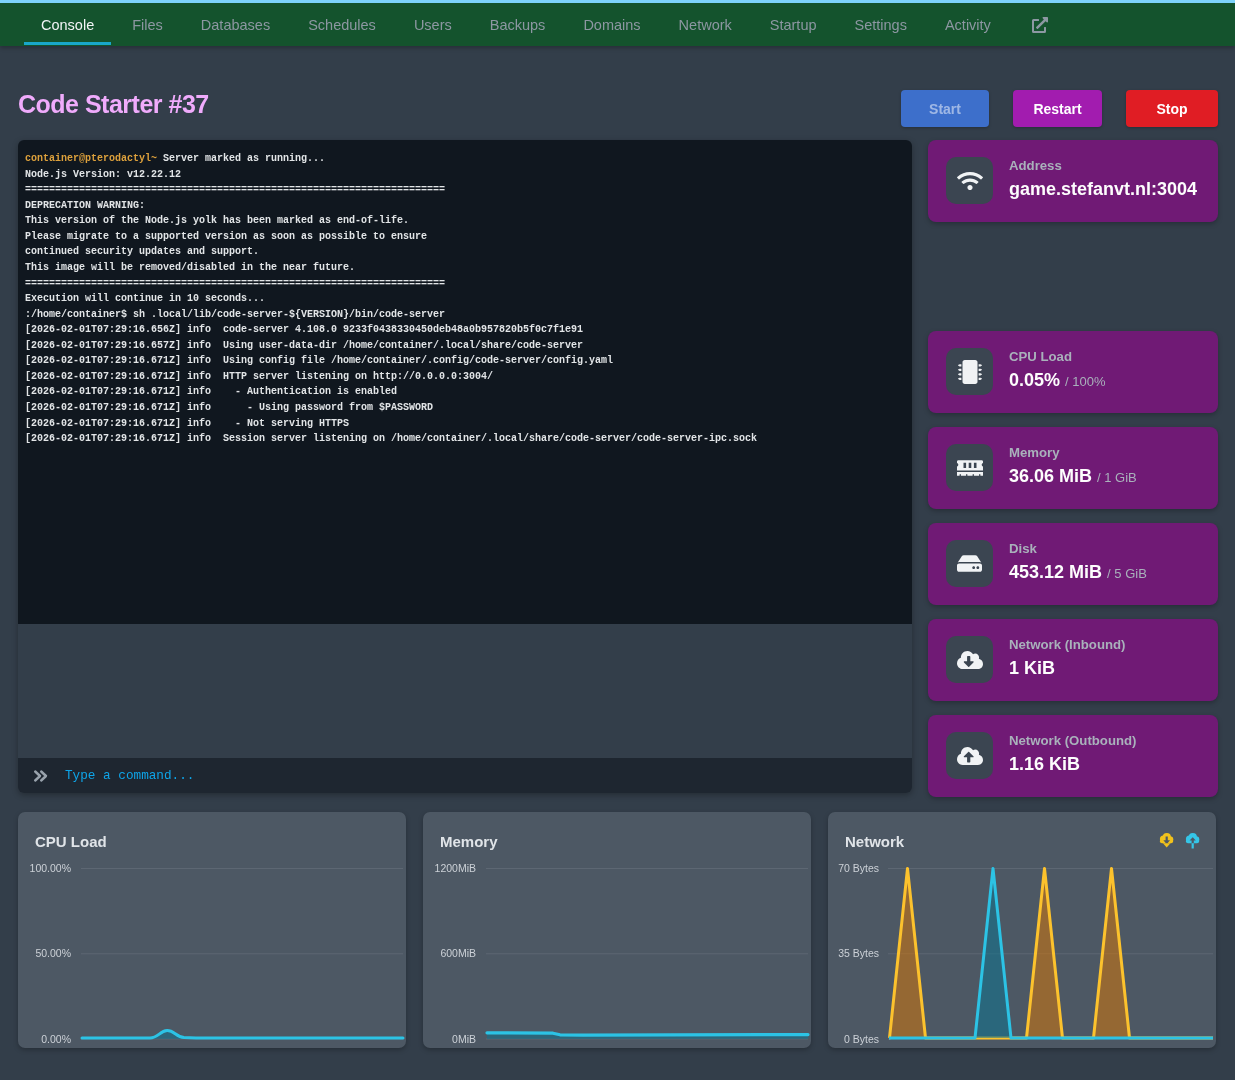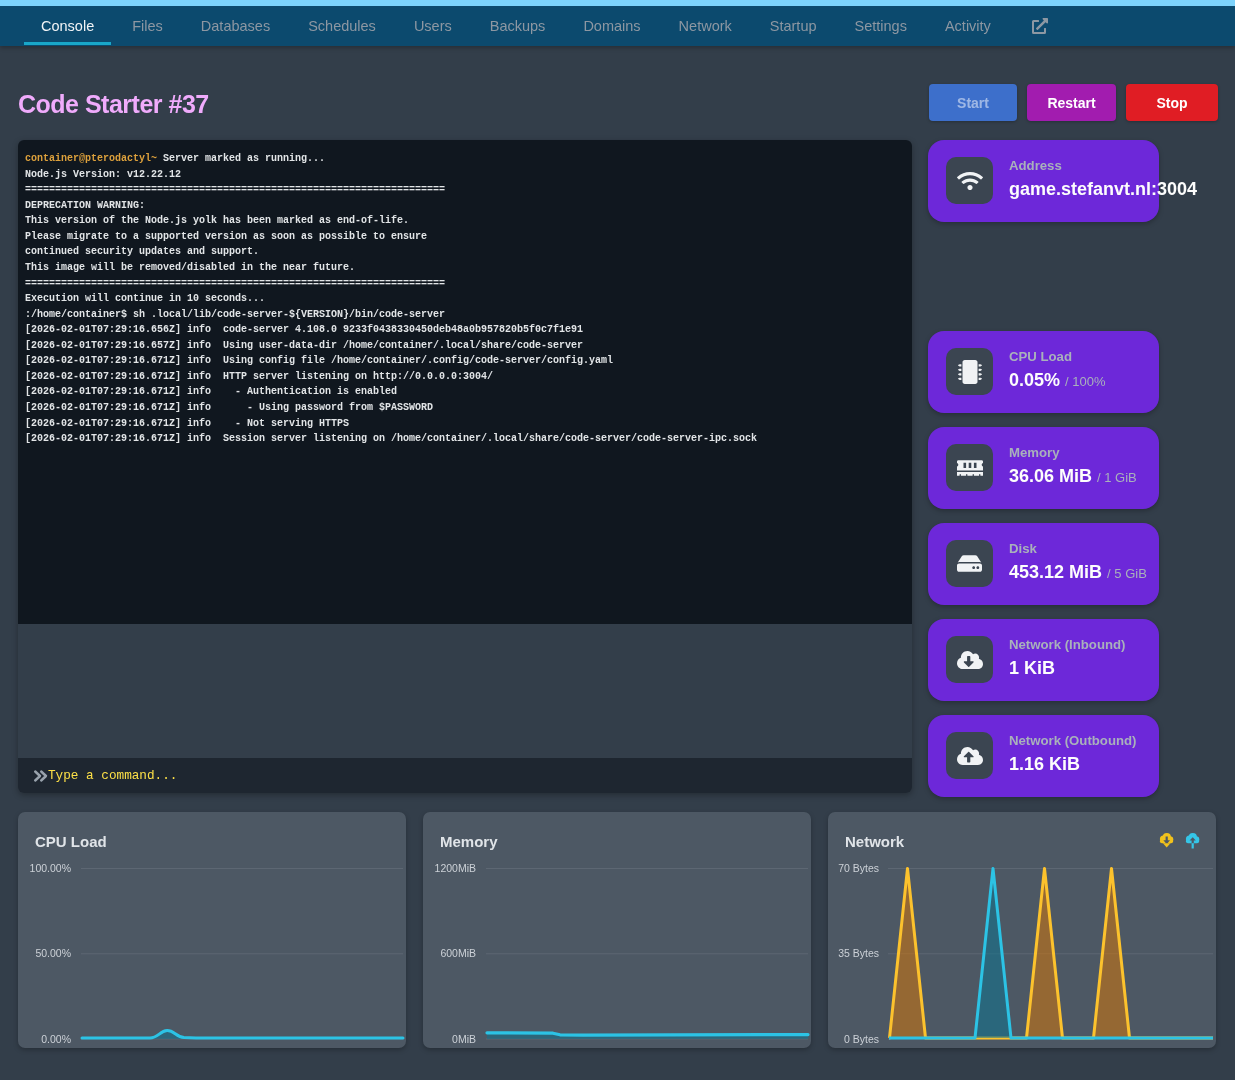--- a/index.html
+++ b/index.html
@@ -1,53 +1,53 @@
 <!DOCTYPE html>
 <html><head>
 <meta charset="utf-8">
 <style>
 * { margin:0; padding:0; box-sizing:border-box; }
 html,body { width:1235px; height:1080px; overflow:hidden; }
 body { background:#333e4a; font-family:"Liberation Sans", sans-serif; position:relative; }
 #page { position:absolute; top:0; left:0; width:1235px; height:1080px; }
 
 
-.nav { position:absolute; top:0; left:0; width:1235px; height:46px; background:#0c4a6e;
-  border-top:6px solid #7dd3fc; box-shadow:0 2px 4px rgba(0,0,0,.25);
+.nav { position:absolute; top:0; left:0; width:1235px; height:46px; background:#14532d;
+  border-top:3px solid #7dd3fc; box-shadow:0 2px 4px rgba(0,0,0,.25);
   display:flex; align-items:stretch; padding-left:22px; }
 .nav a { position:relative; display:flex; align-items:center; padding:0 19px;
   color:#8d97a2; font-size:14.5px; text-decoration:none; }
 .nav a.active { color:#f2f4f6; }
 .nav a.active::after { content:""; position:absolute; left:2px; right:2px; bottom:1px; height:3px; background:#19a7c9; }
 .nav a.ext { padding:0 22px; }
 
 
 h1.title { position:absolute; left:18px; top:90px; font-size:25px; font-weight:bold; color:#f0abfc; letter-spacing:-0.5px; }
-.btns { position:absolute; top:84px; right:17px; display:flex; }
+.btns { position:absolute; top:90px; right:17px; display:flex;gap:14px; }
 .btn { height:37px; border-radius:4px; font-size:14px; font-weight:bold; font-family:"Liberation Sans",sans-serif;
   display:flex; align-items:center; justify-content:center; margin-left:10px; border:none; padding:0 24px;
   box-shadow:0 1px 3px rgba(0,0,0,.25); }
 .btn.start { background:#3d6fcb; color:rgba(255,255,255,.5); width:88px; }
 .btn.restart { background:#a21caf; color:#fff; width:89px; }
 .btn.stop { background:#e01d24; color:#fff; width:92px; }
 
 
 .terminal { position:absolute; left:18px; top:140px; width:894px; height:653px; border-radius:6px; overflow:hidden;
   box-shadow:0 2px 6px rgba(0,0,0,.3); }
 .console { position:absolute; top:0; left:0; right:0; height:484px; background:#10171f;
   font-family:"Liberation Mono",monospace; font-size:10px; line-height:15.57px; color:#e2e5e7;
   padding:11px 8px 0 7px; white-space:pre; font-weight:bold; }
 .console .y { color:#dda13c; }
 .cmdrow { position:absolute; left:0; right:0; bottom:0; height:35px; background:#1e2630;
   display:flex; align-items:center; font-family:"Liberation Mono",monospace; }
 .cmdrow .chev { margin-left:15px; display:flex; }
-.cmdrow .ph { color:#fde047; font-size:12.7px; margin-left:0; }
-
-
-.card { position:absolute; left:928px; width:231px; height:82px; background:#6d28d9; border-radius:16px;
+.cmdrow .ph { color:#0ea5e9; font-size:12.7px; margin-left:17px; }
+
+
+.card { position:absolute; left:928px; width:290px; height:82px; background:#701a75; border-radius:8px;
   box-shadow:0 2px 5px rgba(0,0,0,.25); }
 .card .ibox { position:absolute; left:18px; top:17px; width:47px; height:47px; background:#3b4551; border-radius:10px;
   display:flex; align-items:center; justify-content:center; }
 .card .lab { position:absolute; left:81px; top:18px; font-size:13.2px; font-weight:bold; color:#a9b1bb; }
 .card .val { position:absolute; left:81px; top:39px; font-size:18px; font-weight:bold; color:#fdfdfd; white-space:nowrap;text-align:center; }
 .card .val small { font-size:13px; font-weight:normal; color:#a9b1bb; }
 
 
 .chart { position:absolute; top:812px; height:236px; width:388px; background:#4d5864; border-radius:7px;
   box-shadow:0 2px 5px rgba(0,0,0,.25); }

